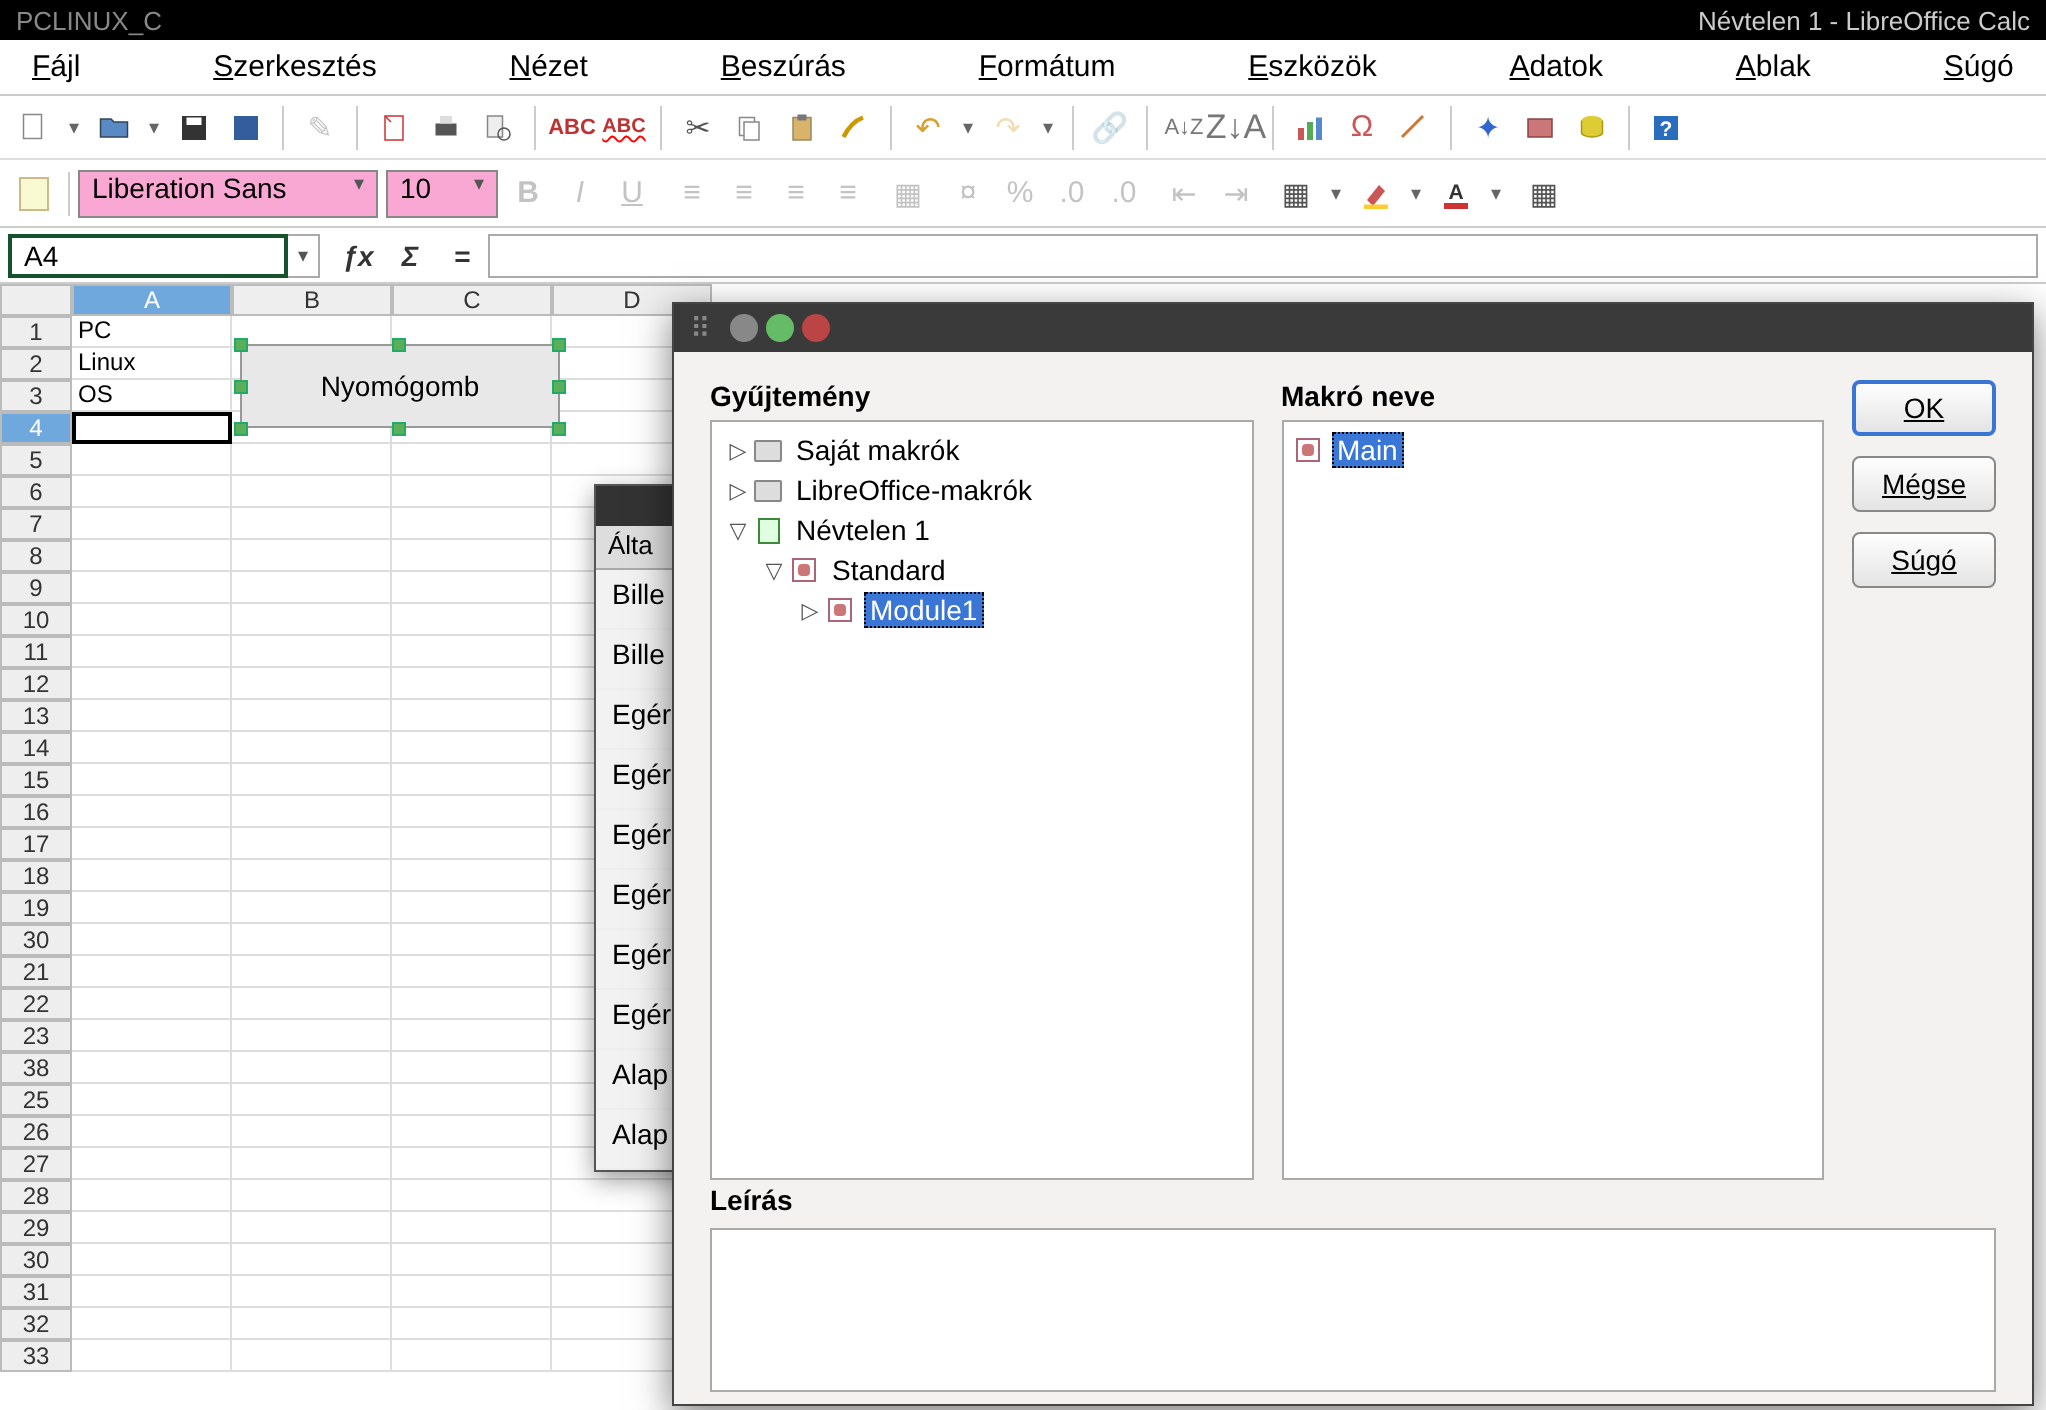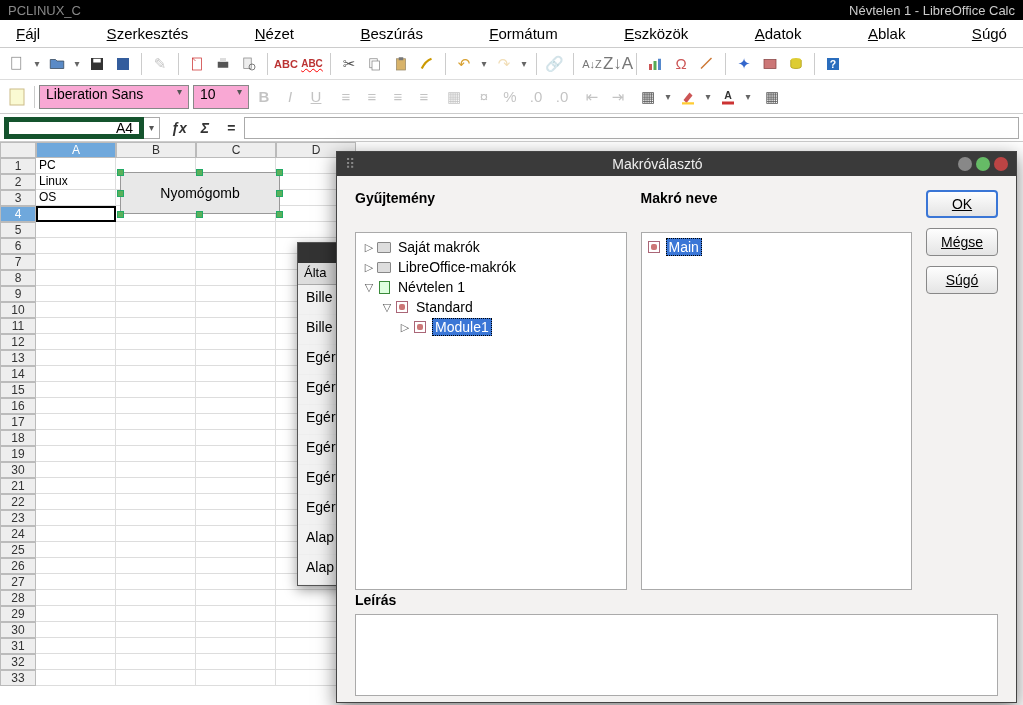--- a/index.html
+++ b/index.html
@@ -25,21 +25,21 @@
 .dd { width: 10px; display:flex; align-items:center; justify-content:center; color:#666; font-size:10px; }
 
 
 .formatbar { background: #fff; height: 34px; display: flex; align-items: center; padding: 0 6px; gap: 4px; border-bottom: 1px solid #ccc; }
 .combo { height: 24px; border: 1px solid #888; background: #f9a8d4; display: flex; padding: 0 6px; font-size: 14px; }
 .combo .arrow { margin-left: 6px; font-size: 10px; color: #555; }
 .fonticon { width: 24px; height: 24px; display:flex; align-items:center; justify-content:center; }
 
 
 .formulabar { background: #fff; height: 28px; display: flex; align-items: center; border-bottom: 1px solid #ccc; }
-.namebox { width: 140px; height: 22px; border: 5px solid #14532d; margin-left: 4px; font-size: 14px; padding: 0 6px; display:flex; align-items:center;justify-content:flex-end; }
+.namebox { width: 140px; height: 22px; border: 2px solid #14532d; margin-left: 4px; font-size: 14px; padding: 0 6px; display:flex; align-items:center; }
 .nb-dd { width: 16px; height:22px; border:1px solid #aaa; border-left:none; display:flex;align-items:center;justify-content:center;font-size:10px;color:#555; margin-right:6px;}
 .fxicon { width: 26px; height: 22px; display:flex;align-items:center;justify-content:center; font-size:14px; font-style:italic; font-weight:bold; color:#333; }
 .formula-input { flex:1; height:22px; border:1px solid #aaa; margin-right:4px; }
 
 
 .sheet { position: relative; background:#fff; height: 560px; }
 .colheads { display:flex; height:16px; }
 .corner { width: 36px; background:#eee; border:1px solid #bbb; }
 .ch { width:80px; background:#eee; border:1px solid #bbb; text-align:center; font-size:12px; color:#333; }
 .ch.sel { background:#6fa8dc; color:#fff; }
@@ -63,21 +63,21 @@
 
 .macrodlg { position:absolute; left:336px; top:151px; width:681px; height:552px; background:#f3f2f1; border:1px solid #444; box-shadow:0 6px 18px rgba(0,0,0,0.5); z-index:10; display:flex; flex-direction:column; }
 .macrodlg .titlebar2 { height:24px; background:#3a3a3a; color:#eee; display:flex; align-items:center; padding:0 8px; font-size:14px; }
 .macrodlg .titlebar2 .grip { width:16px; color:#888; }
 .macrodlg .titlebar2 .ttl { flex:1; text-align:center; }
 .macrodlg .titlebar2 .wbtn { width:14px; height:14px; border-radius:7px; margin-left:4px; }
 .macrodlg .body { flex:1; padding:14px 18px 2px 18px; display:flex; gap:14px; }
 .macrodlg .main { flex:1; display:flex; flex-direction:column; }
 .macrodlg .desc { font-size:14px; color:#222; line-height:1.4; margin-bottom:10px; }
 .macrodlg .cols { flex:1; display:flex; gap:14px; }
-.macrodlg .col { flex:1; display:flex; flex-direction:column;gap:22px; }
+.macrodlg .col { flex:1; display:flex; flex-direction:column; }
 .macrodlg .col h4 { font-size:14px; font-weight:bold; margin-bottom:4px; }
 .macrodlg .treebox { flex:1; background:#fff; border:1px solid #aaa; padding:4px; font-size:14px; overflow:auto; }
 .tree-row { display:flex; align-items:center; height:20px; white-space:nowrap; }
 .tree-row .exp { width:14px; text-align:center; color:#555; font-size:11px; cursor:pointer; }
 .tree-row .icn { width:16px; height:14px; margin-right:4px; display:inline-flex; align-items:center; justify-content:center; }
 .tree-row .lbl { padding:0 2px; }
 .tree-row.selected .lbl { background:#3a76d6; color:#fff; border:1px dotted #000; }
 .sidebuttons { width:72px; display:flex; flex-direction:column; gap:10px; }
 .btn { height:28px; border:1px solid #888; background:linear-gradient(#fefefe,#e4e4e4); border-radius:4px; font-size:14px; display:flex;align-items:center;justify-content:center; cursor:pointer; }
 .btn.primary { border:2px solid #3a76d6; }
@@ -455,21 +455,21 @@
         <div class="cell"></div>
       </div>
       <div class="row">
         <div class="rh">23</div>
         <div class="cell"></div>
         <div class="cell"></div>
         <div class="cell"></div>
         <div class="cell"></div>
       </div>
       <div class="row">
-        <div class="rh">24</div>
+        <div class="rh">38</div>
         <div class="cell"></div>
         <div class="cell"></div>
         <div class="cell"></div>
         <div class="cell"></div>
       </div>
       <div class="row">
         <div class="rh">25</div>
         <div class="cell"></div>
         <div class="cell"></div>
         <div class="cell"></div>
@@ -559,21 +559,20 @@
       <div class="rowi">Egér</div>
       <div class="rowi">Egér</div>
       <div class="rowi">Alap</div>
       <div class="rowi">Alap</div>
     </div>
 </div>
 
 <div class="macrodlg">
   <div class="titlebar2">
     <span class="grip">⠿</span>
-    <span class="ttl">Makróválasztó</span>
     <span class="wbtn" style="background:#888"></span>
     <span class="wbtn" style="background:#6b6"></span>
     <span class="wbtn" style="background:#b44"></span>
   </div>
   <div class="body">
     <div class="main">
       <div class="cols">
         <div class="col">
           <h4>Gyűjtemény</h4>
           <div class="treebox">

